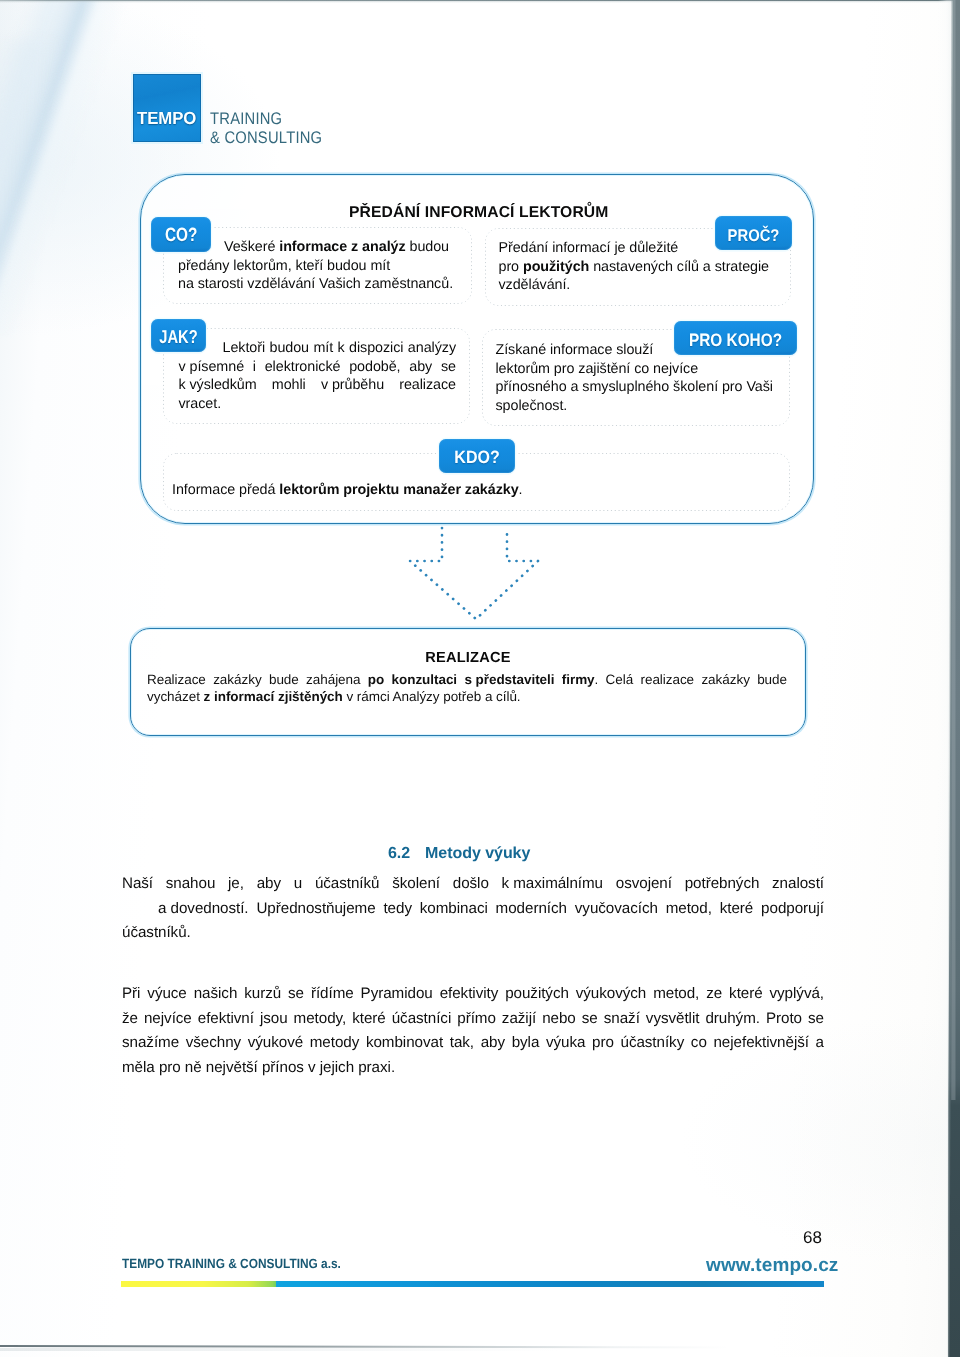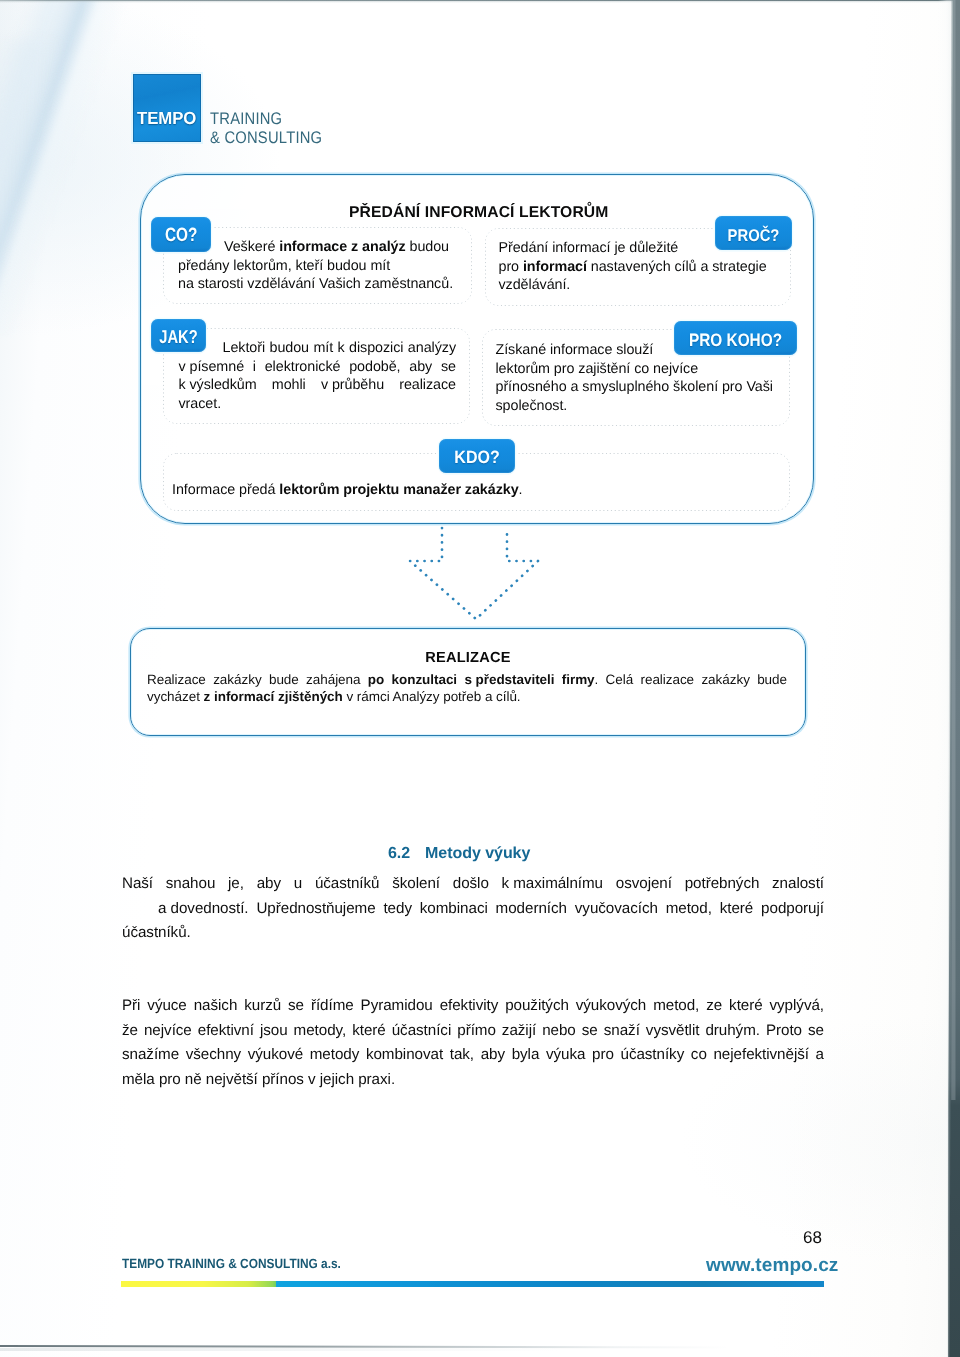--- a/index.html
+++ b/index.html
@@ -157,21 +157,21 @@
           <div class="badge" style="left: 9.5px; top: 41.5px; width: 60.5px; height: 35.5px;">
             <i style="font-size: 19.2px; transform: scaleX(0.8) translateY(2px);">CO?</i>
           </div>
           <div class="cell" style="left: 344px; top: 53px; width: 306px; height: 78px;">
             <svg width="306" height="78" viewBox="0 0 306 78">
               <rect x="0.5" y="0.5" rx="13" ry="13" width="305" height="77" fill="rgba(255,255,255,.38)" stroke="#c9cfd3" stroke-width="1" stroke-dasharray="1.2 2.6"></rect>
             </svg>
           </div>
           <div class="txt" style="left: 357.5px; top: 64px;">
             <div><span>Předání informací je důležité</span></div>
-            <div><span>pro </span><b>informací</b><span> nastavených cílů a strategie</span></div>
+            <div><span>pro </span><b>použitých</b><span> nastavených cílů a strategie</span></div>
             <div><span>vzdělávání.</span></div>
           </div>
           <div class="badge" style="left: 574px; top: 41px; width: 77px; height: 33.5px;">
             <i style="font-size: 17px; transform: scaleX(0.87) translateY(2.5px);">PROČ?</i>
           </div>
           <div class="cell" style="left: 21.5px; top: 153px; width: 307px; height: 96px;">
             <svg width="307" height="96" viewBox="0 0 307 96">
               <rect x="0.5" y="0.5" rx="13" ry="13" width="306" height="95" fill="rgba(255,255,255,.38)" stroke="#c9cfd3" stroke-width="1" stroke-dasharray="1.2 2.6"></rect>
             </svg>
           </div>
@@ -223,21 +223,21 @@
 
   <div id="sec-head">
     <span class="num">6.2</span><span>Metody výuky</span>
   </div>
   <div class="para" id="p1">
         <div style="text-align-last: justify;">Naší snahou je, aby u účastníků školení došlo <span style="white-space: pre; display: inline-block;">k maximálnímu</span> osvojení potřebných znalostí</div>
         <div style="text-align-last: justify; margin-left: 36px;"><span style="white-space: pre; display: inline-block;">a dovedností.</span> Upřednostňujeme tedy kombinaci moderních vyučovacích metod, které podporují</div>
         <div>účastníků.</div>
       </div>
   <div class="para" id="p2">
-        <div style="text-align-last: justify; margin-top: 12px;">Při výuce našich kurzů se řídíme Pyramidou efektivity použitých výukových metod, ze které vyplývá,</div>
+        <div style="text-align-last: justify;">Při výuce našich kurzů se řídíme Pyramidou efektivity použitých výukových metod, ze které vyplývá,</div>
         <div style="text-align-last: justify;">že nejvíce efektivní jsou metody, které účastníci přímo zažijí nebo se snaží vysvětlit druhým. Proto se</div>
         <div style="text-align-last: justify;">snažíme všechny výukové metody kombinovat tak, aby byla výuka pro účastníky co nejefektivnější a</div>
         <div>měla pro ně největší přínos <span style="white-space: pre; display: inline-block;">v jejich</span> praxi.</div>
       </div>
 
   <div id="f-company">TEMPO TRAINING &amp; CONSULTING a.s.</div>
   <div id="f-site">www.tempo.cz</div>
   <div id="f-page">68</div>
   <div id="f-bar">
     <div class="y"></div>

